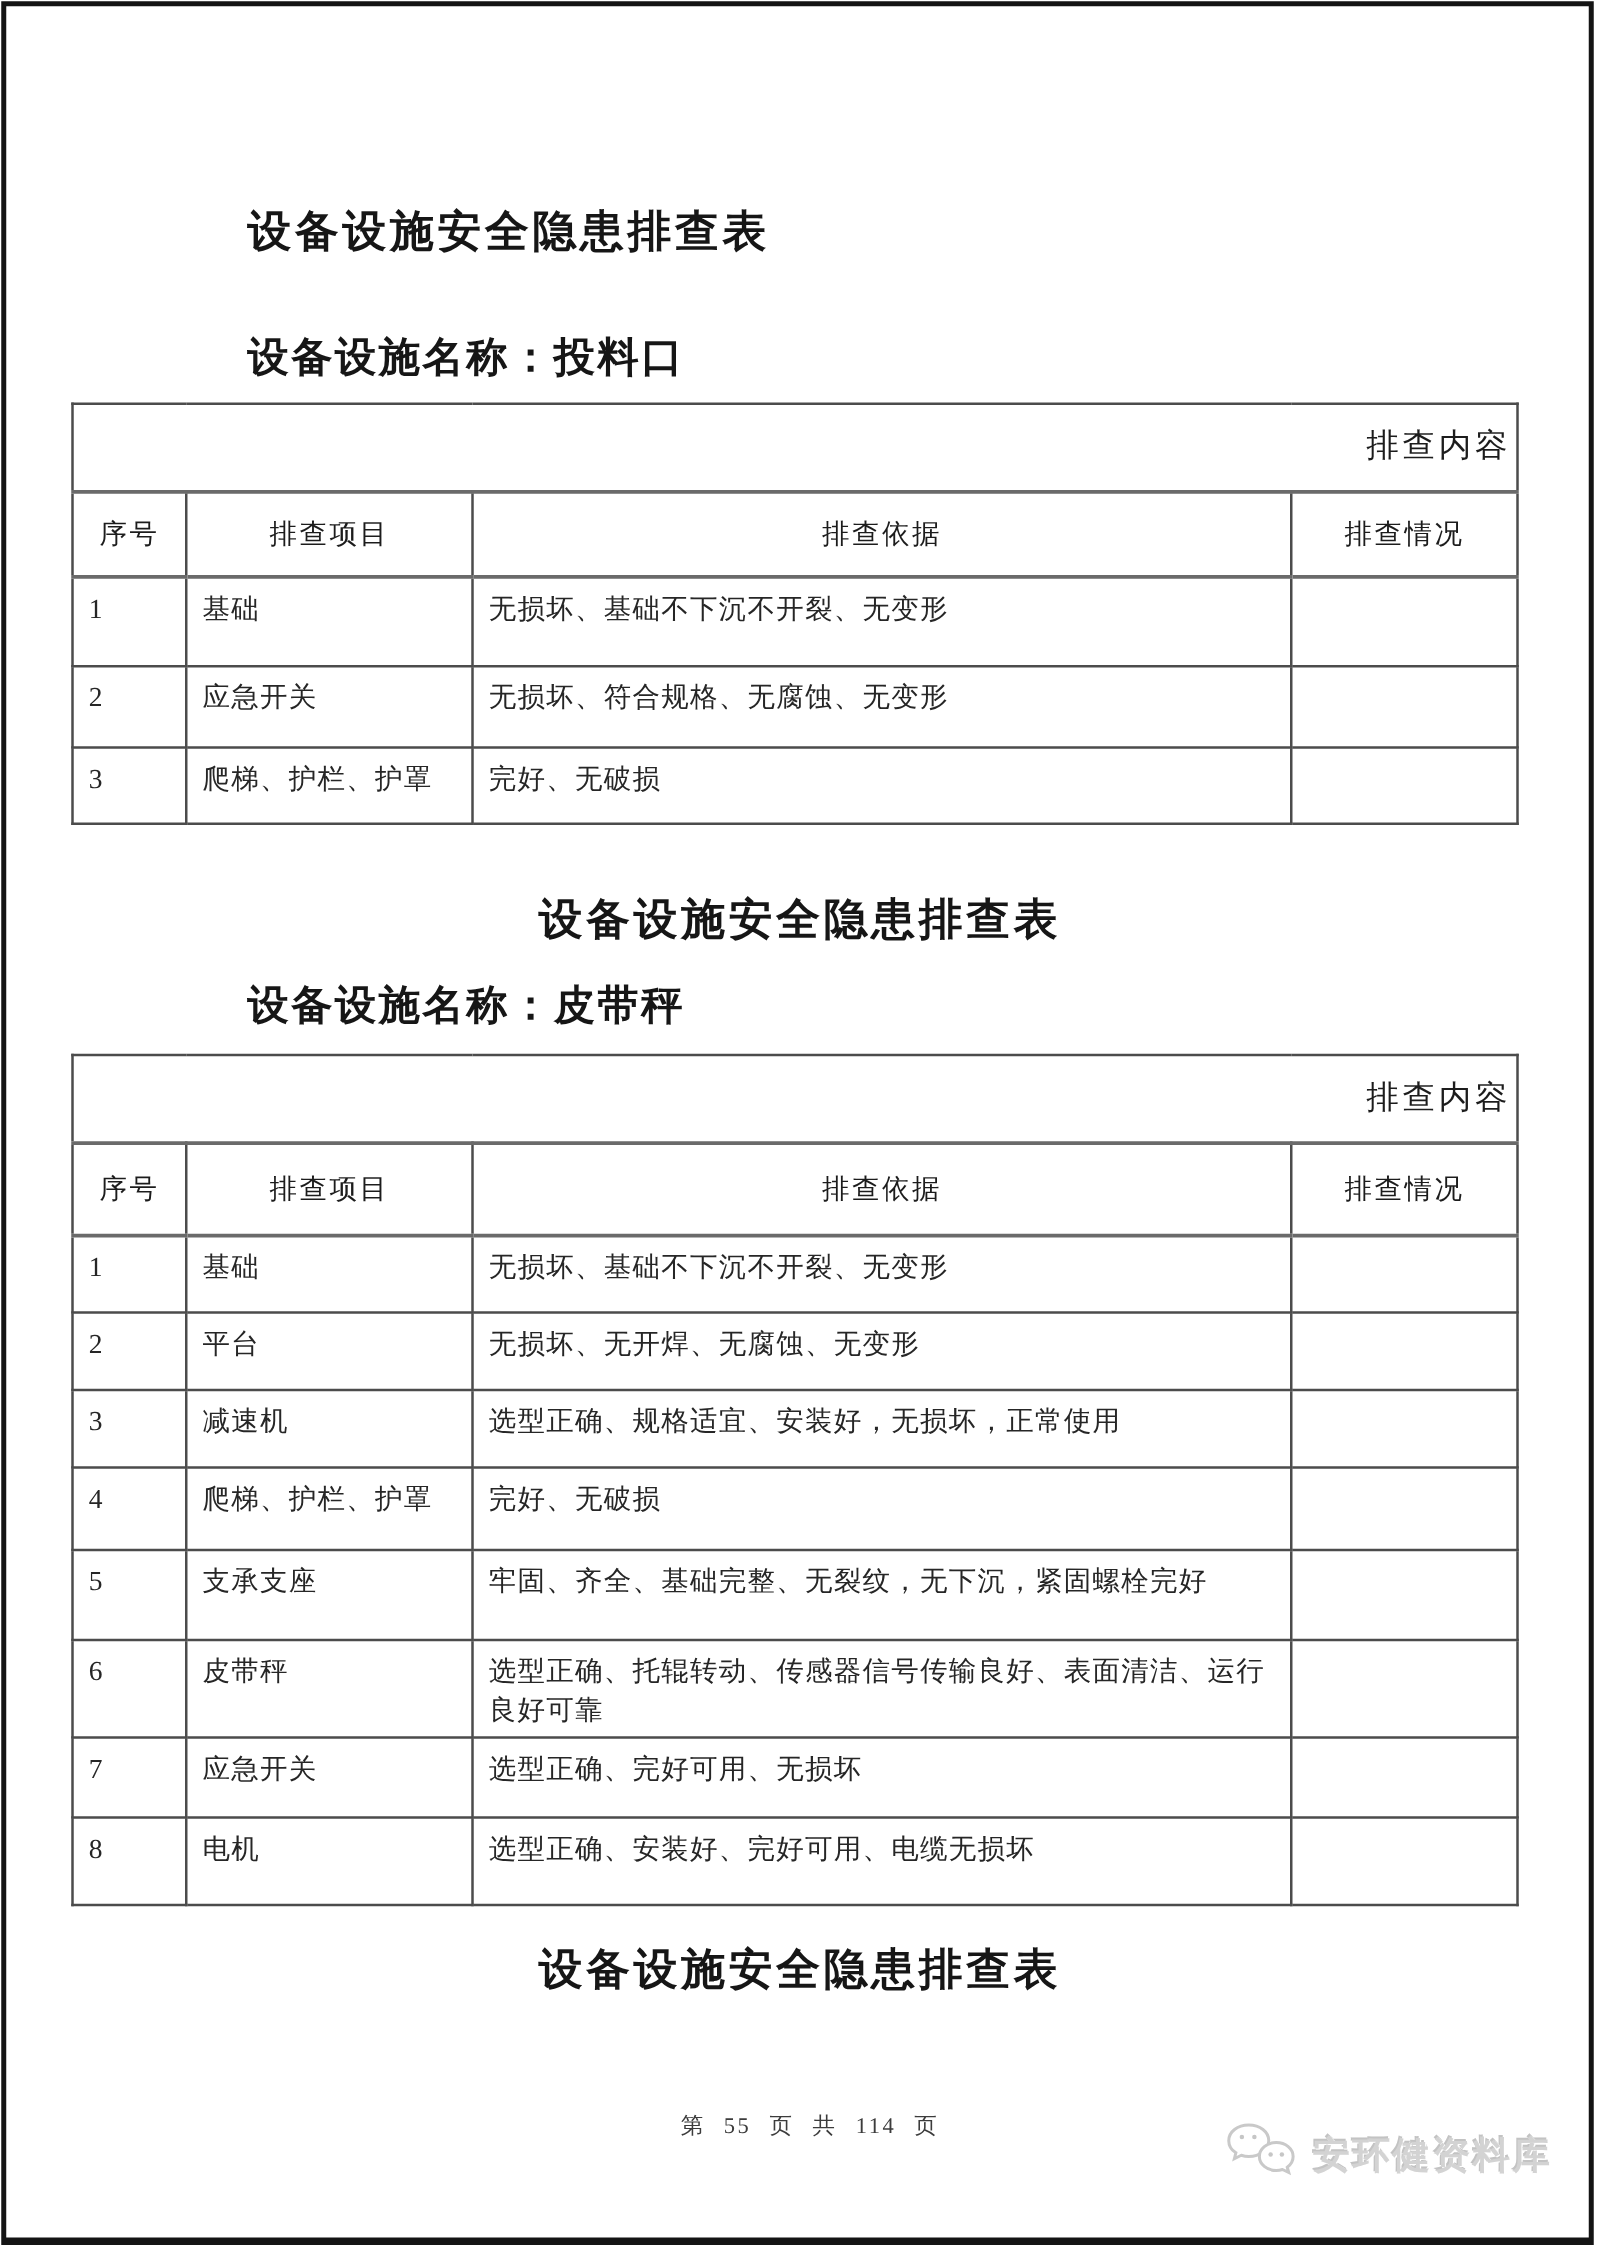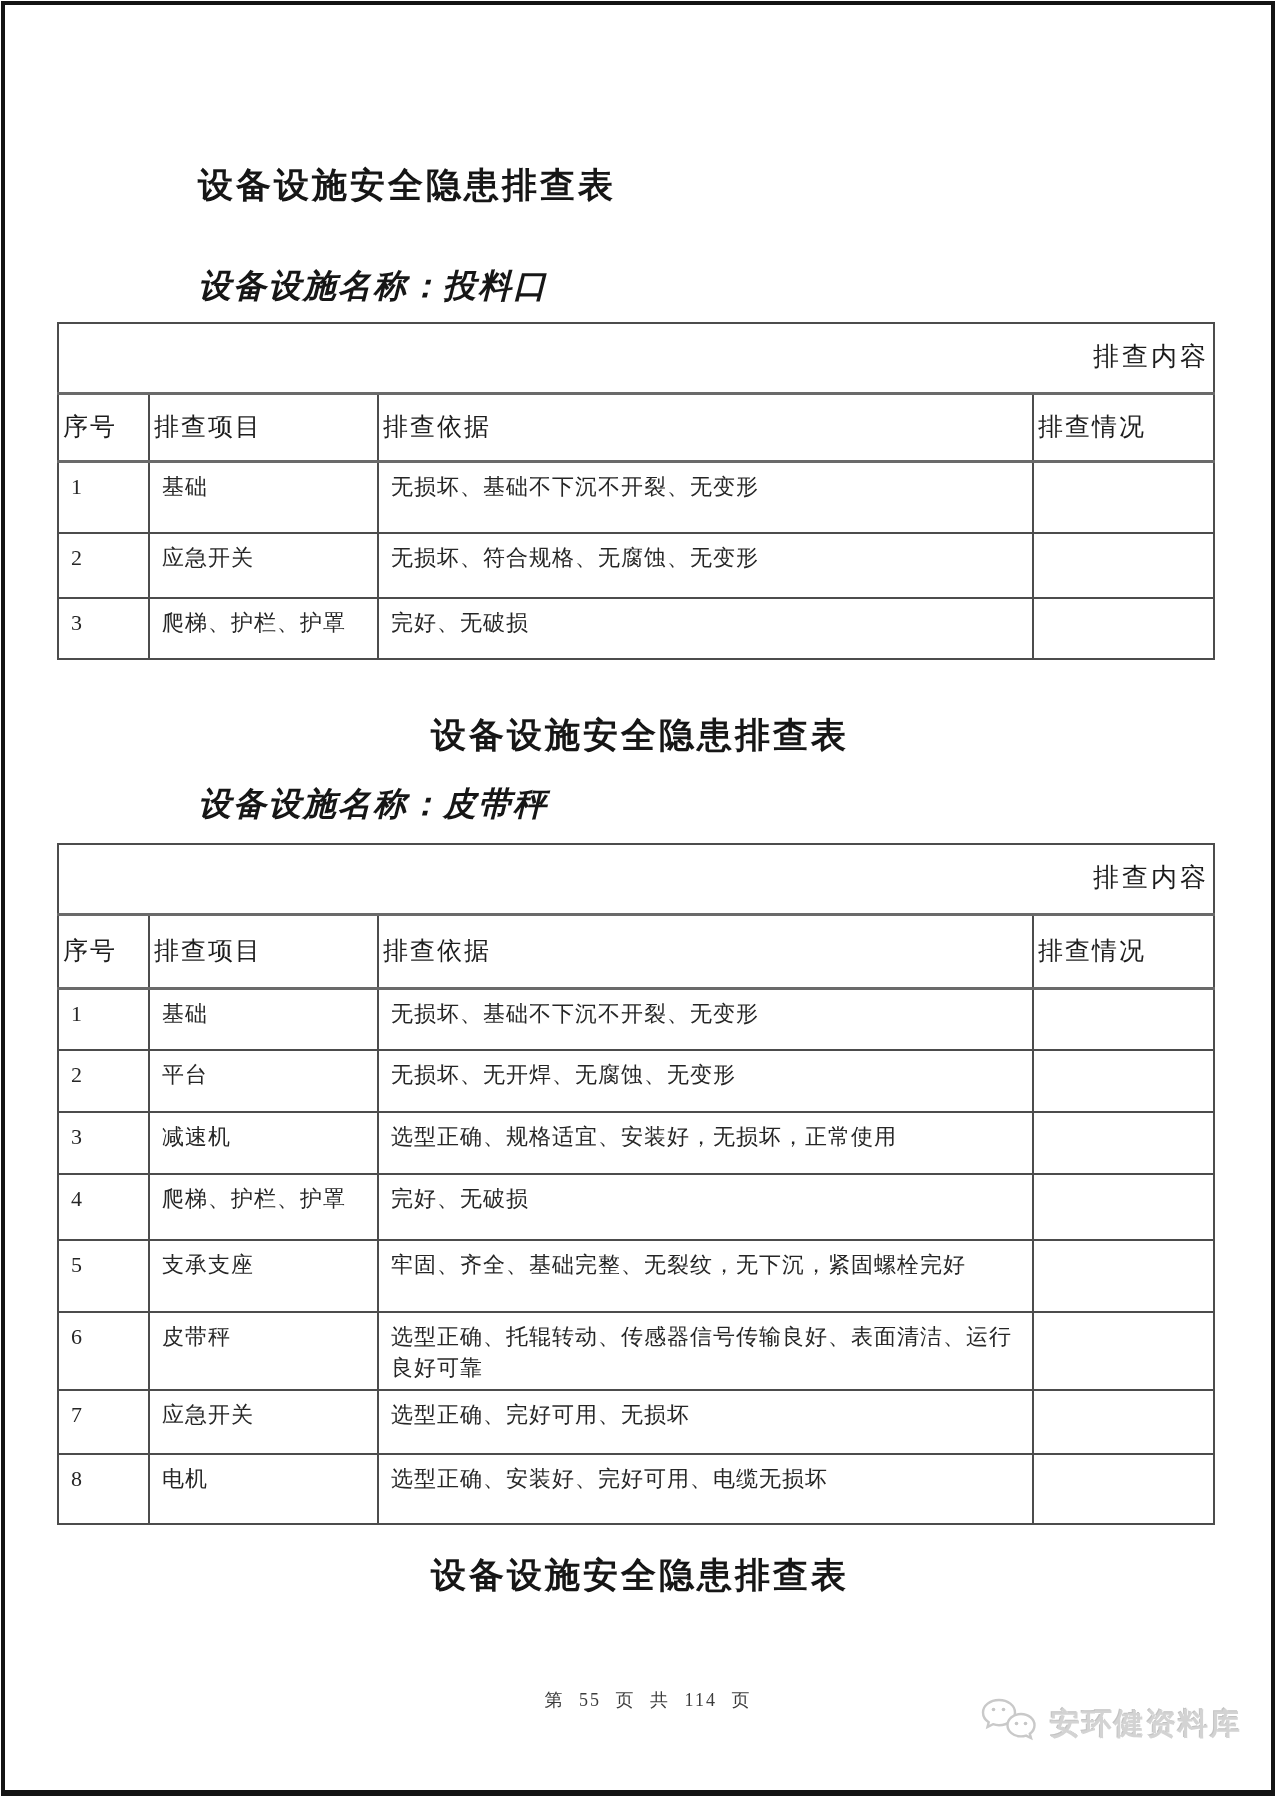--- a/index.html
+++ b/index.html
@@ -29,21 +29,20 @@
     color: #161616;
     white-space: nowrap;
   }
   .doc-subtitle {
     position: absolute;
     font-size: 33px;
     font-weight: bold;
     letter-spacing: 2px;
     color: #161616;
     white-space: nowrap;
-    font-style: italic;
   }
   .centered { left: 0; width: 1280px; text-align: center; }
   #title-1 { left: 198px; top: 162px; }
   #subtitle-1 { left: 198px; top: 264px; }
   #title-2 { top: 712px; }
   #subtitle-2 { left: 198px; top: 782px; }
   #title-3 { top: 1552px; }
 
   table.sheet {
     position: absolute;
@@ -67,23 +66,23 @@
   tr.content-head td {
     font-size: 26px;
     letter-spacing: 3px;
     text-align: right;
     vertical-align: middle;
     padding: 4px;
     border-bottom: 3px solid #6a6a6a;
     color: #1c1c1c;
   }
   tr.col-head td {
-    font-size: 25px;
-    letter-spacing: 2px;
-    text-align: left;
+    font-size: 22px;
+    letter-spacing: 2px;
+    text-align: center;
     vertical-align: middle;
     padding: 4px;
     border-bottom: 3px solid #6a6a6a;
     color: #1c1c1c;
   }
   td.no-cell {
     vertical-align: middle;
     font-size: 24px;
     padding-left: 16px;
   }

